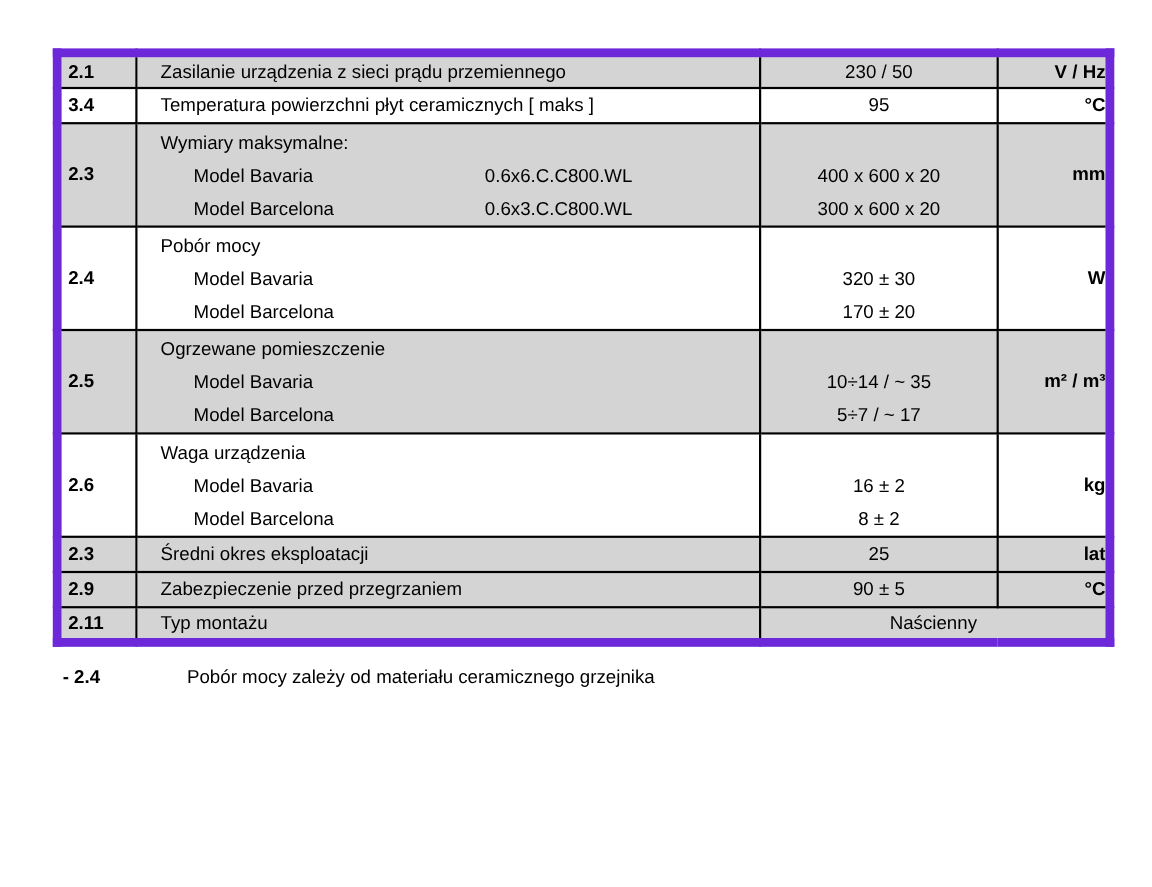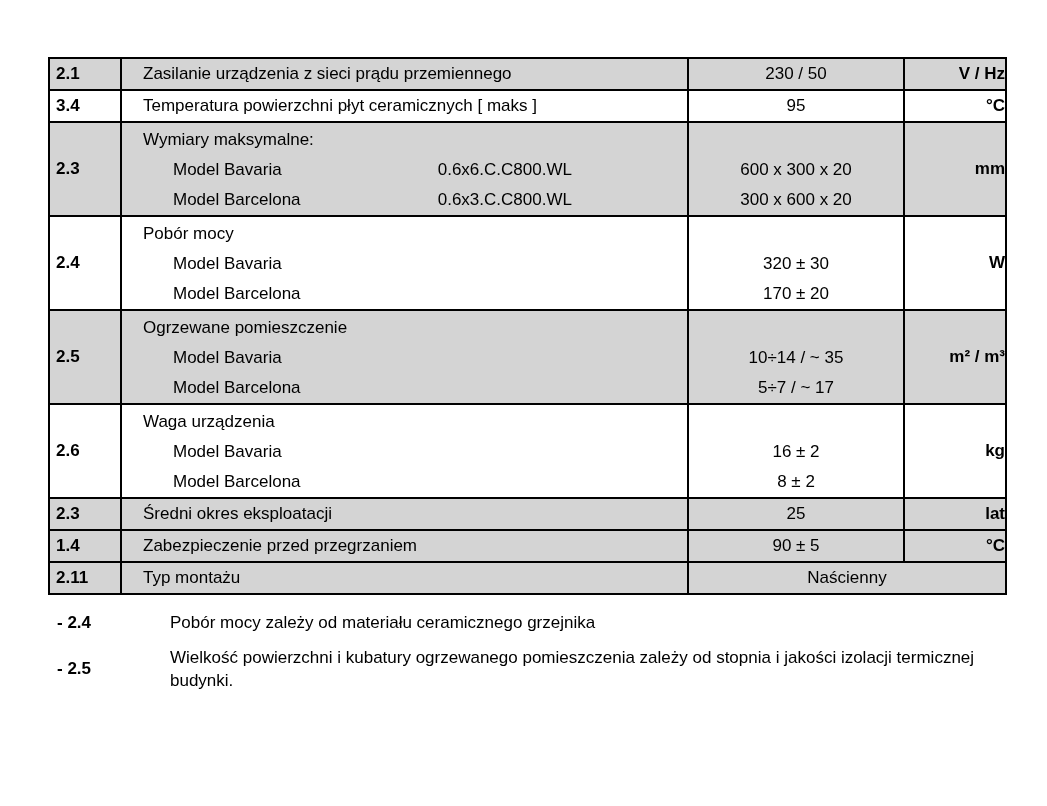--- a/index.html
+++ b/index.html
@@ -14,25 +14,25 @@
   .page { padding:36px 0 0 48px; }
 
   .doc-title {
     margin-left:9px;
     font-size:17px;
     font-weight:bold;
     letter-spacing:0.2px;
   }
 
   table.spec {
-    margin-top:21px;
+    margin-top:8px;
     width:957px;
     border-collapse:collapse;
     table-layout:fixed;
-    border:2px solid #6d28d9;
+    border:8px solid #6d28d9;
     font-size:17px;
   }
   table.spec td {
     border:2px solid #000;
     vertical-align:middle;
     overflow:hidden;
   }
   tr.shaded td { background:#d4d4d4; }
   tr.plain td  { background:#ffffff; }
 
@@ -102,21 +102,21 @@
           <span class="mlabel">Model Bavaria</span>
           <span class="mcode">0.6x6.C.C800.WL</span>
         </div>
         <div class="dline sub">
           <span class="mlabel">Model Barcelona</span>
           <span class="mcode">0.6x3.C.C800.WL</span>
         </div>
       </td>
       <td class="c-val">
         <div class="vline"></div>
-        <div class="vline">600 x 300 x 20</div>
+        <div class="vline">400 x 600 x 20</div>
         <div class="vline">300 x 600 x 20</div>
       </td>
       <td class="c-unit">mm</td>
     </tr>
 
     <tr class="h92 plain">
       <td class="c-num">2.4</td>
       <td class="c-desc">
         <div class="dline">Pobór mocy</div>
         <div class="dline sub">
@@ -174,39 +174,35 @@
 
     <tr class="h32 shaded">
       <td class="c-num">2.3</td>
       <td class="c-desc">Średni okres eksploatacji</td>
       <td class="c-val">25</td>
       <td class="c-unit">lat</td>
     </tr>
 
 
     <tr class="h32 shaded">
-      <td class="c-num">1.4</td>
+      <td class="c-num">2.9</td>
       <td class="c-desc">Zabezpieczenie przed przegrzaniem</td>
       <td class="c-val">90 ± 5</td>
       <td class="c-unit">°C</td>
     </tr>
 
 
     <tr class="h32 shaded">
       <td class="c-num">2.11</td>
       <td class="c-desc">Typ montażu</td>
       <td class="c-val" colspan="2">Naścienny</td>
     </tr>
   </tbody>
     </table>
 
   <div class="notes">
     <div class="note">
       <div class="note-label">- 2.4</div>
       <div class="note-text">Pobór mocy zależy od materiału ceramicznego grzejnika</div>
     </div>
-    <div class="note">
-      <div class="note-label">- 2.5</div>
-      <div class="note-text">Wielkość powierzchni i kubatury ogrzewanego pomieszczenia zależy od stopnia i jakości izolacji termicznej budynki.</div>
-    </div>
   </div>
 
 </div>
 
 </body></html>

